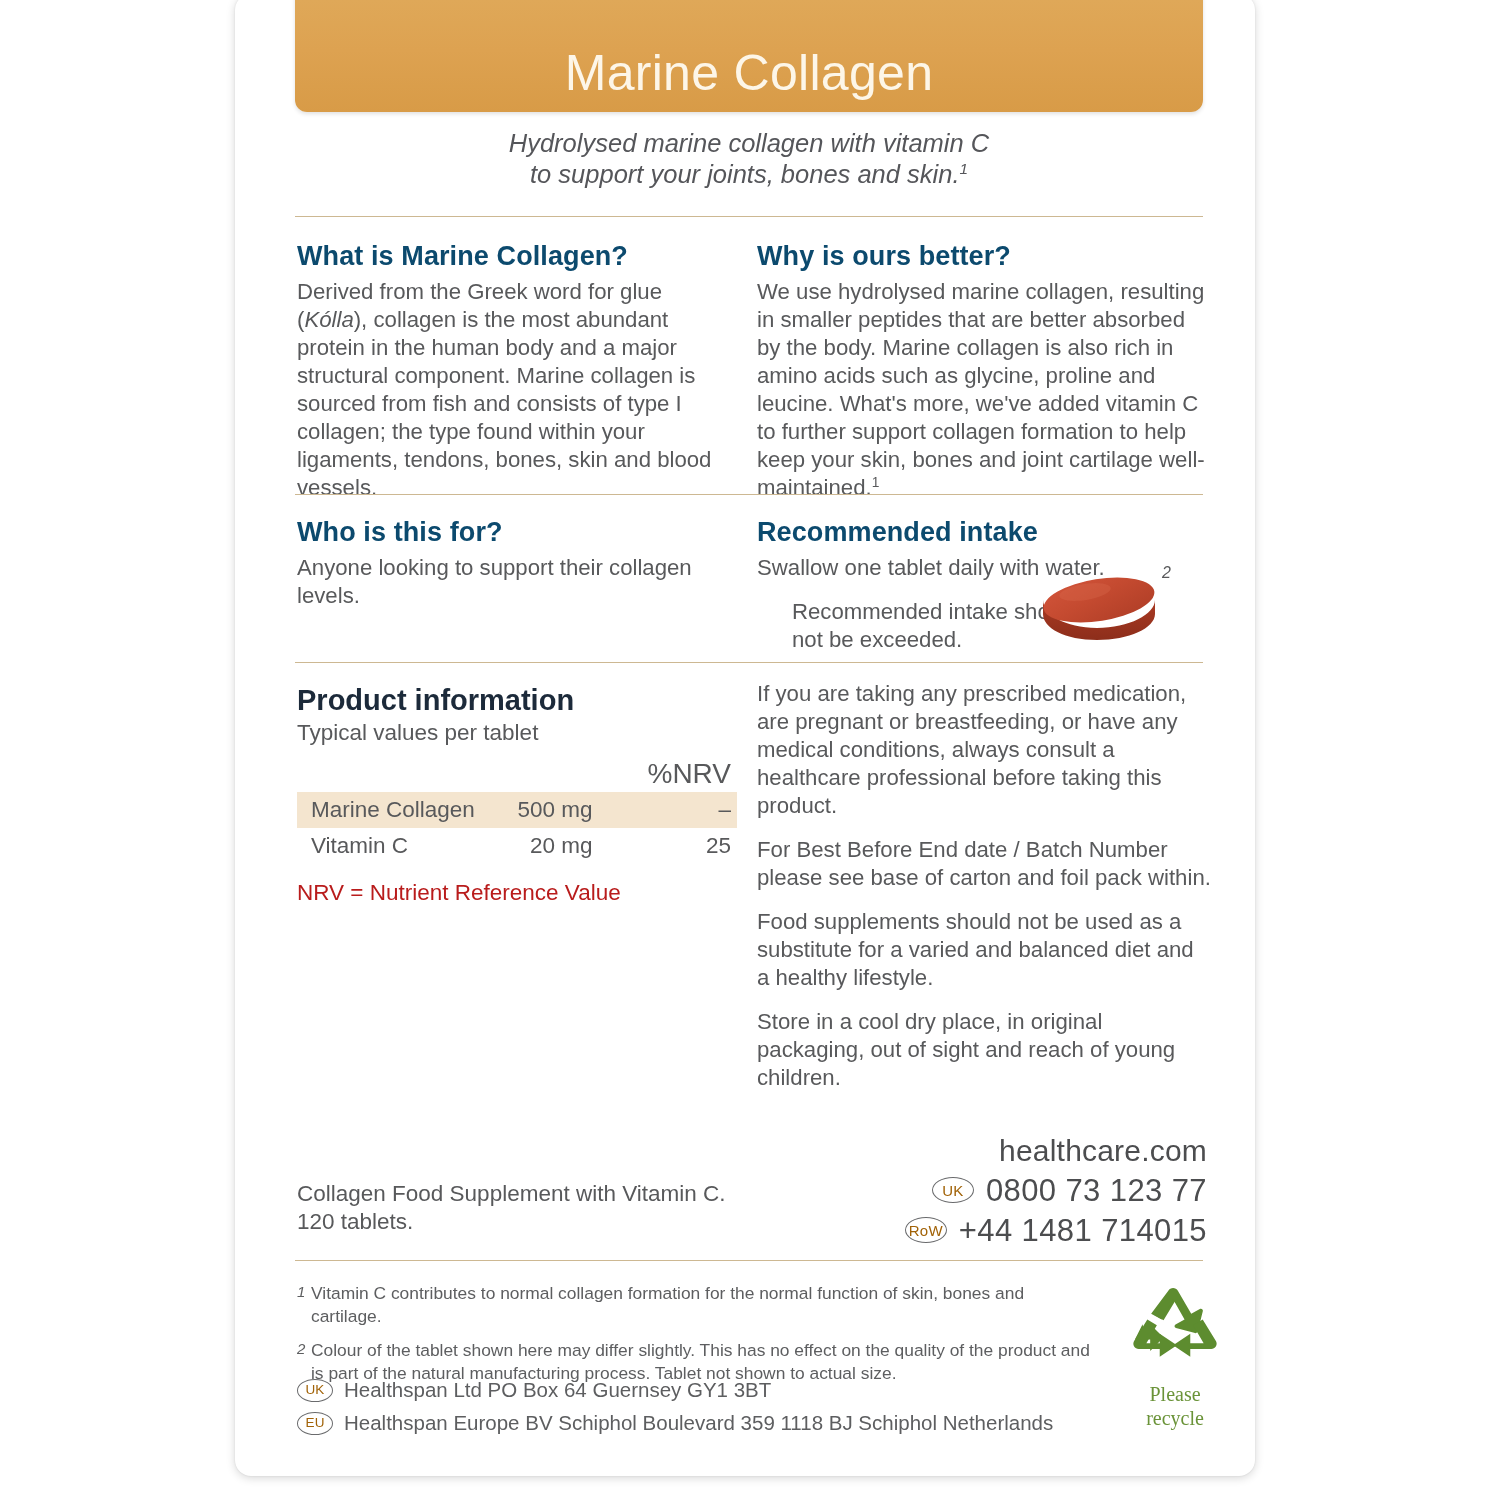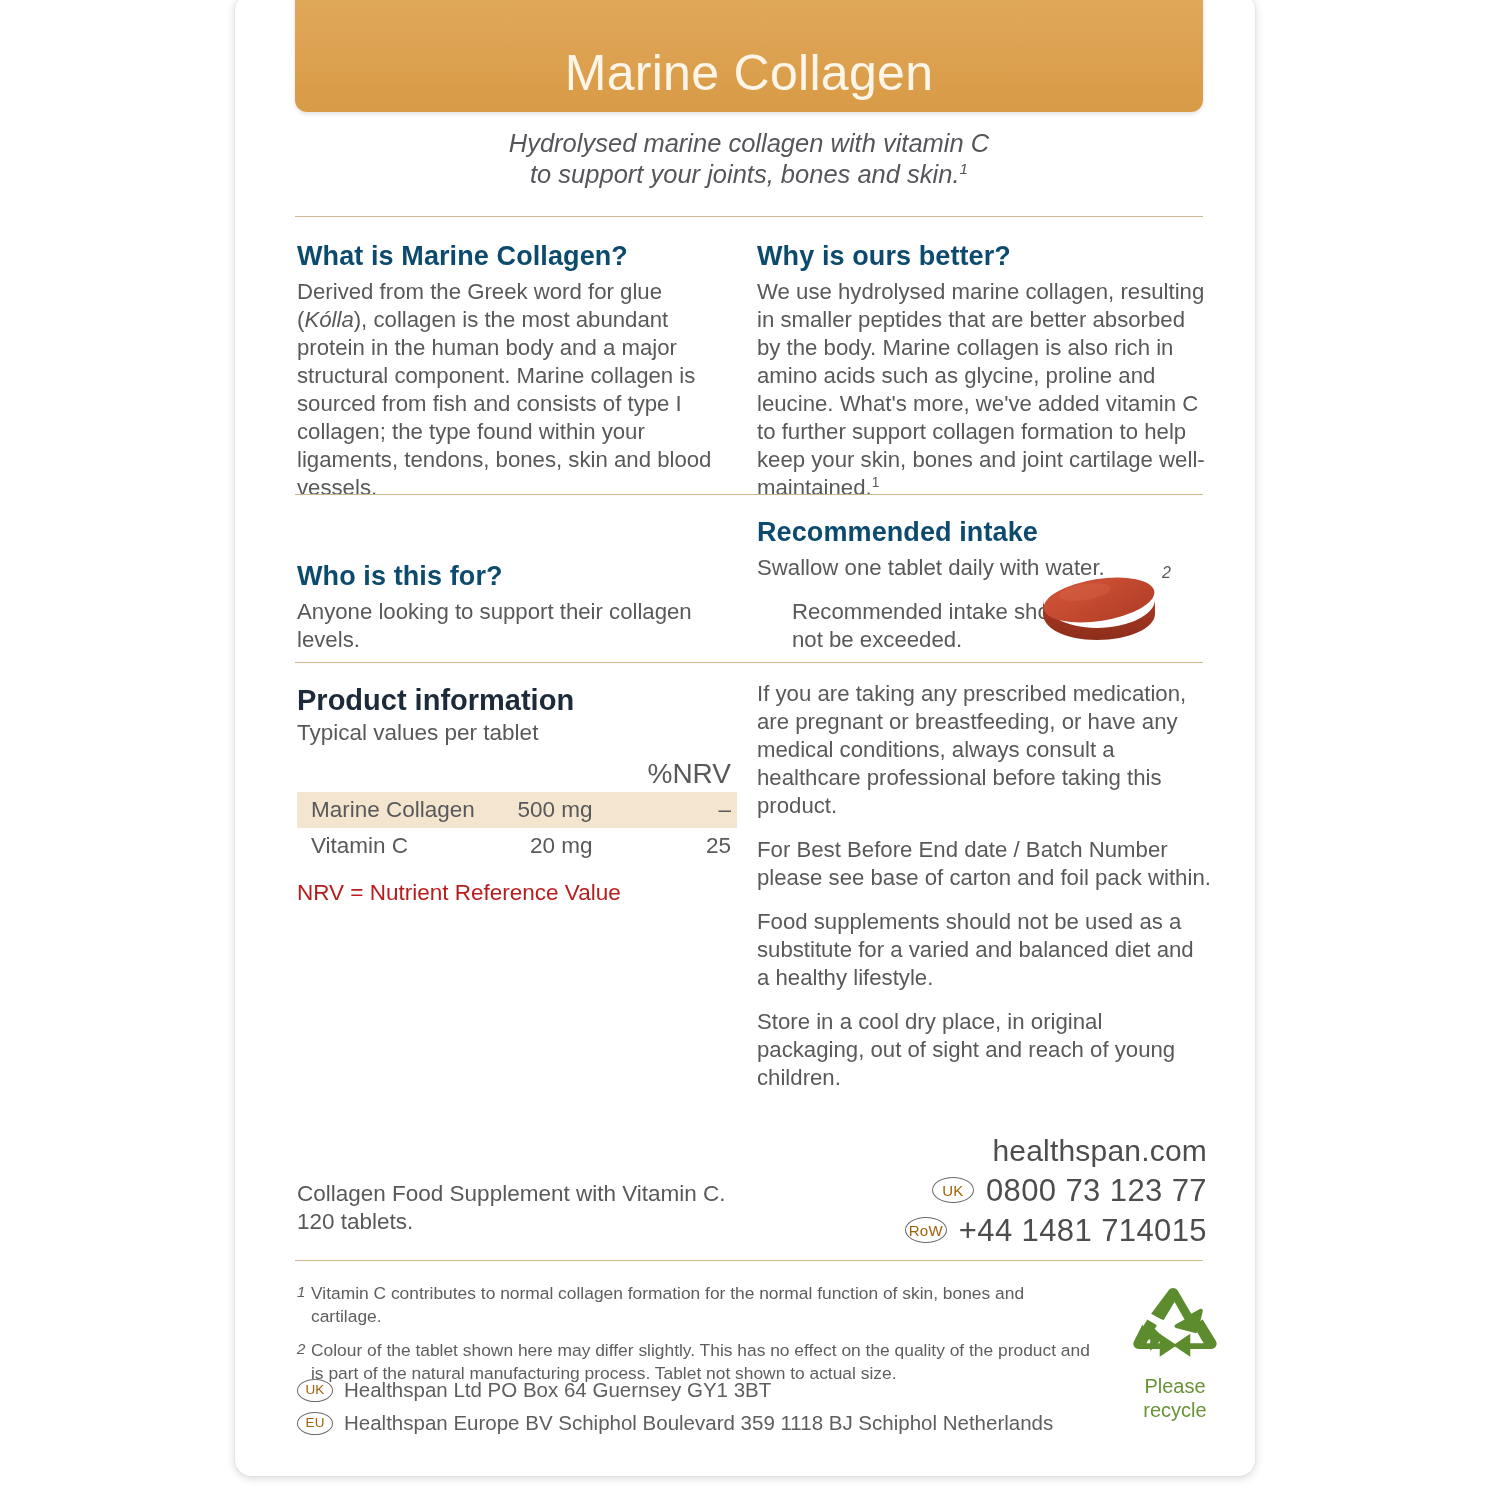--- a/index.html
+++ b/index.html
@@ -256,22 +256,23 @@
     position: absolute;
     left: 880px;
     top: 1292px;
     width: 120px;
     text-align: center;
     color: #5d8c2f;
   }
   .recycle .lbl {
     font-size: 20px;
     line-height: 1.2;
-    margin-top: 0;
+    margin-top: 8px;
     color: #6a9338;
+    font-family: Liberation Serif, serif;
   }
 </style>
 </head>
 <body>
 
 <div class="page">
   <div class="card">
 
     <div class="banner">
       <div class="banner-title">Marine Collagen</div>
@@ -289,21 +290,21 @@
       <p class="body"><span>Derived from the Greek word for glue (</span><em>Kólla</em><span>), collagen is the most abundant protein in the human body and a major structural component. Marine collagen is sourced from fish and consists of type I collagen; the type found within your ligaments, tendons, bones, skin and blood vessels.</span></p>
     </div>
 
     <div class="sec col-r" style="top:246px;">
       <h2 class="head">Why is ours better?</h2>
       <p class="body"><span>We use hydrolysed marine collagen, resulting in smaller peptides that are better absorbed by the body. Marine collagen is also rich in amino acids such as glycine, proline and leucine. What's more, we've added vitamin C to further support collagen formation to help keep your skin, bones and joint cartilage well-maintained.</span><sup>1</sup></p>
     </div>
 
     <div class="rule" style="top:500px;"></div>
 
-    <div class="sec col-l" style="top:522px;margin-top:44px;">
+    <div class="sec col-l" style="top:522px;">
       <h2 class="head">Who is this for?</h2>
       <p class="body">Anyone looking to support their collagen levels.</p>
     </div>
 
     <div class="sec col-r" style="top:522px;">
       <h2 class="head">Recommended intake</h2>
       <p class="body">Swallow one tablet daily with water.</p>
       <p class="body" style="width:310px;margin-left:35px;">Recommended intake should not be exceeded.</p>
     </div>
 
@@ -359,21 +360,21 @@
     </div>
 
     <div class="sec col-r" style="top:686px;">
       <p class="body" style="margin-top:0;">If you are taking any prescribed medication, are pregnant or breastfeeding, or have any medical conditions, always consult a healthcare professional before taking this product.</p>
       <p class="body">For Best Before End date / Batch Number please see base of carton and foil pack within.</p>
       <p class="body">Food supplements should not be used as a substitute for a varied and balanced diet and a healthy lifestyle.</p>
       <p class="body">Store in a cool dry place, in original packaging, out of sight and reach of young children.</p>
     </div>
 
     <div class="contact">
-      <div class="web">healthspan.com</div>
+      <div class="web">healthcare.com</div>
       <div class="phone">
         <span class="badge">UK</span>
         <span>0800 73 123 77</span>
       </div>
       <div class="phone">
         <span class="badge">RoW</span>
         <span>+44 1481 714015</span>
       </div>
     </div>
 

